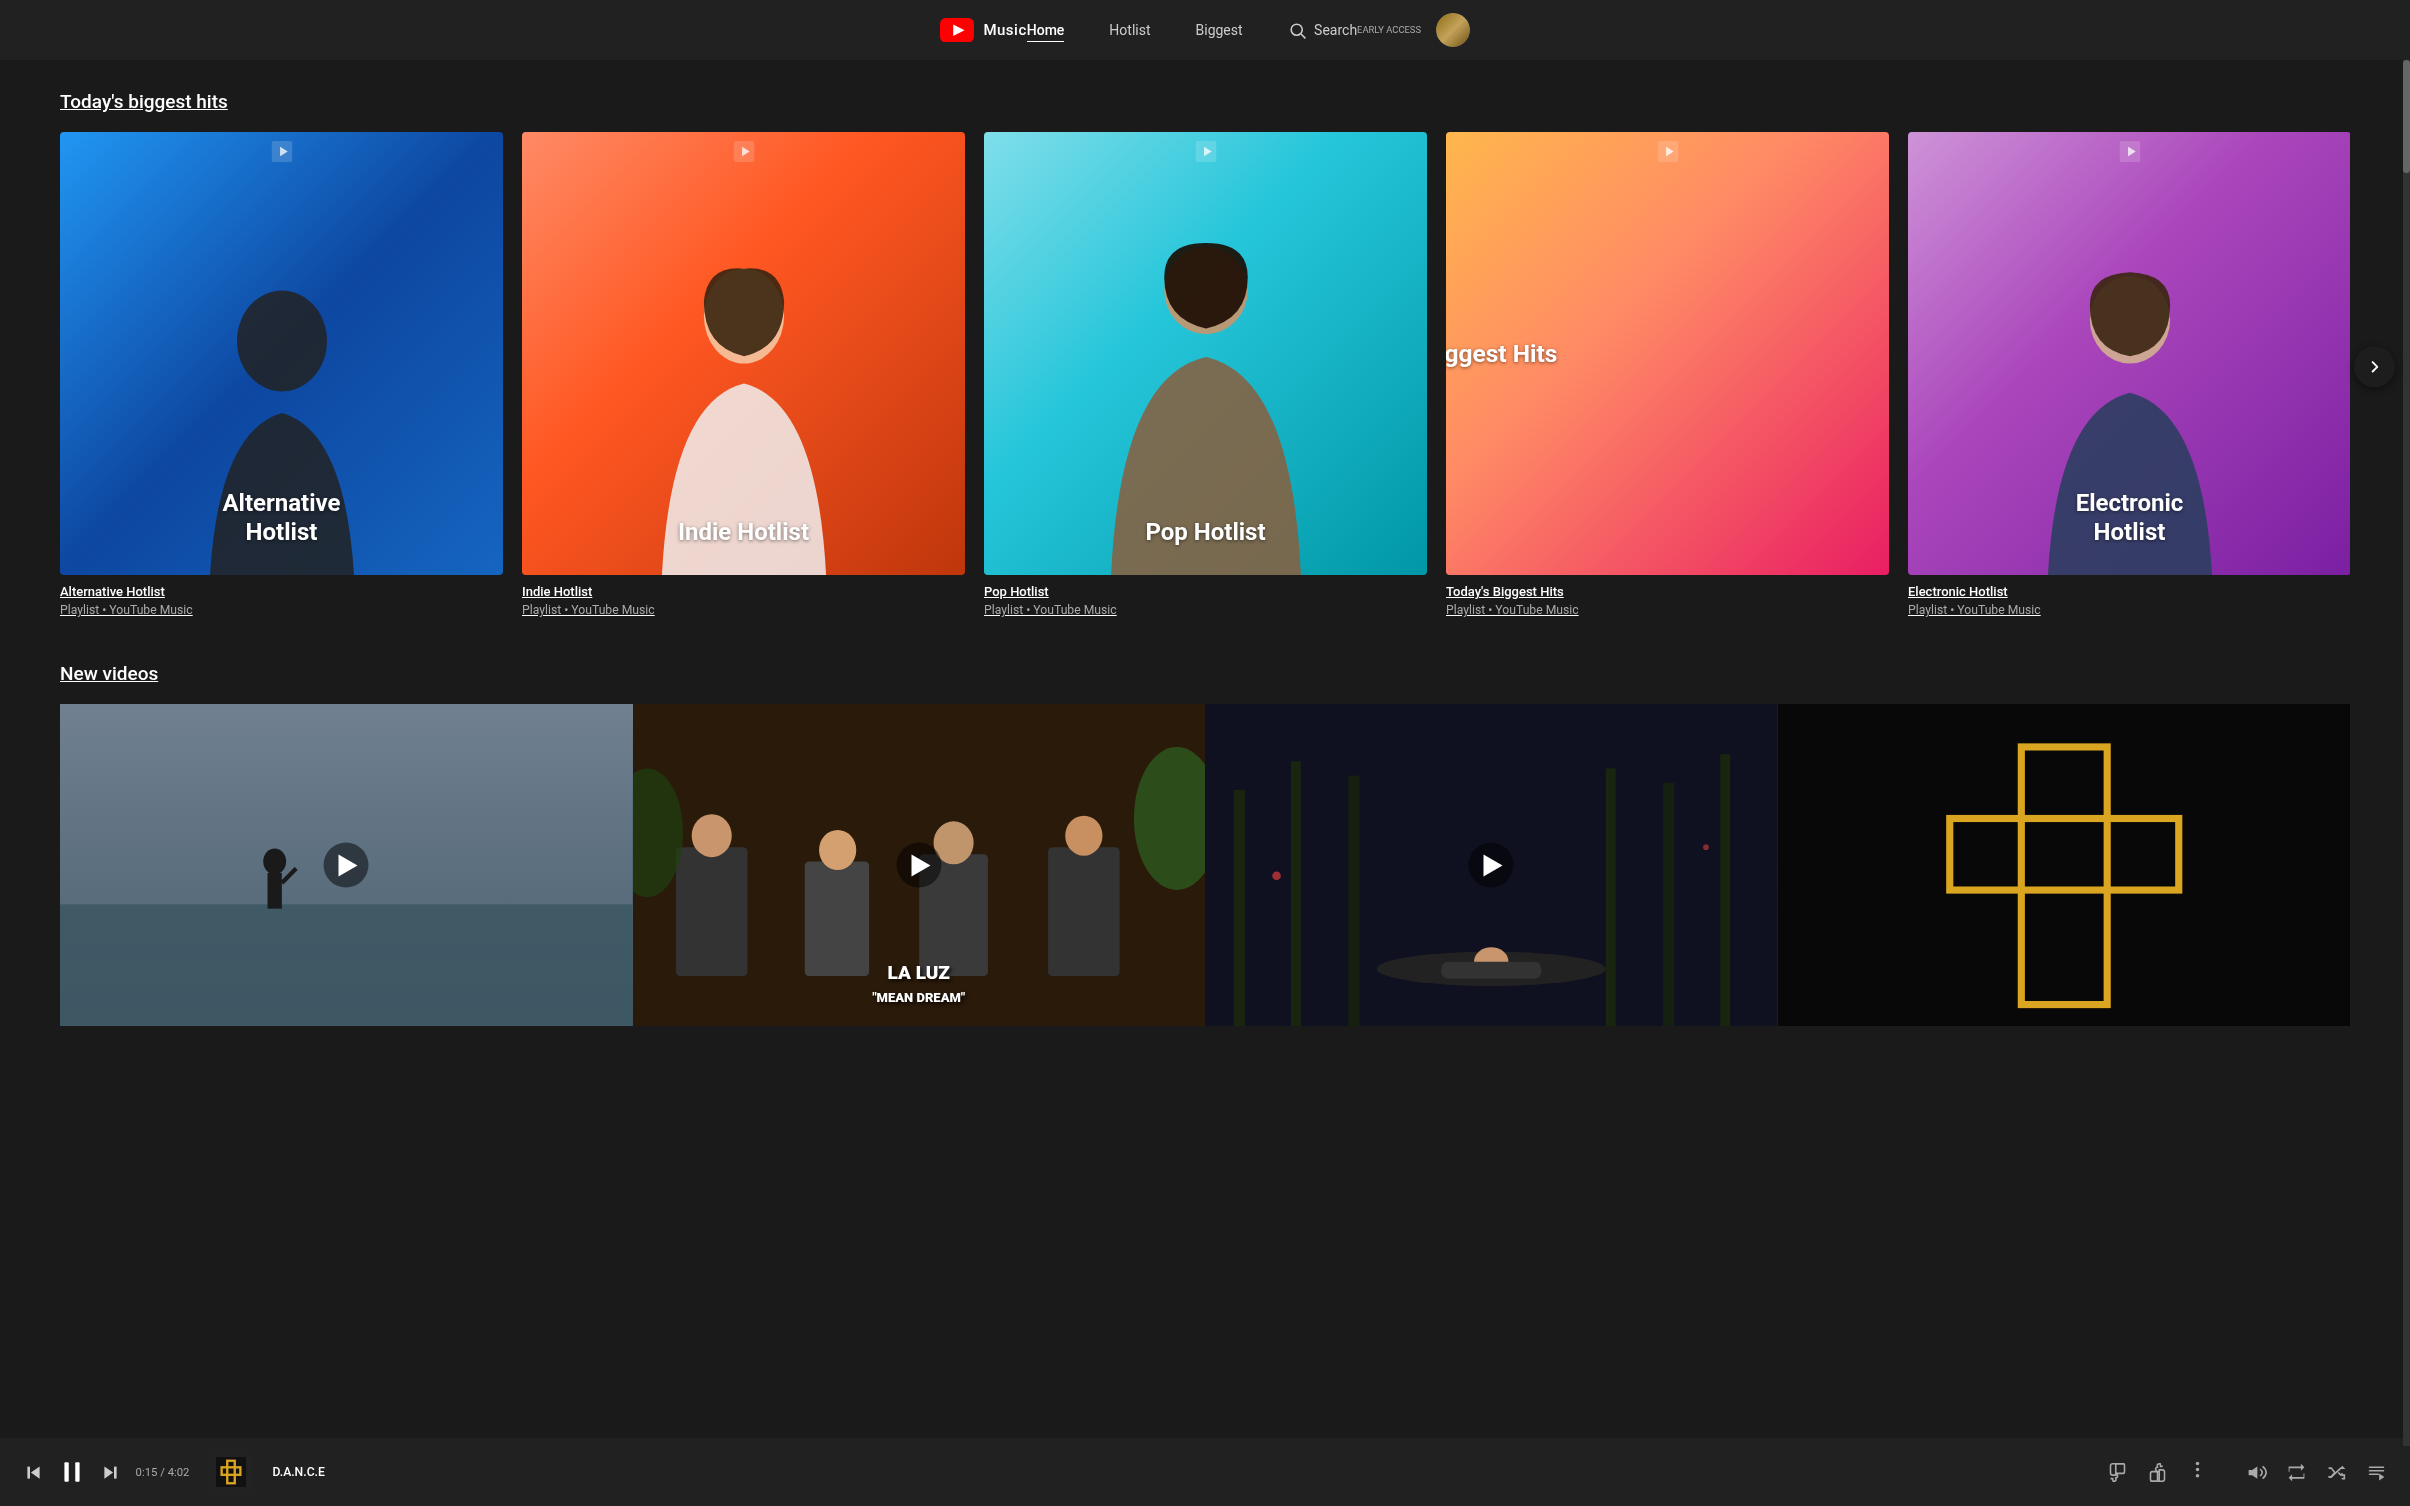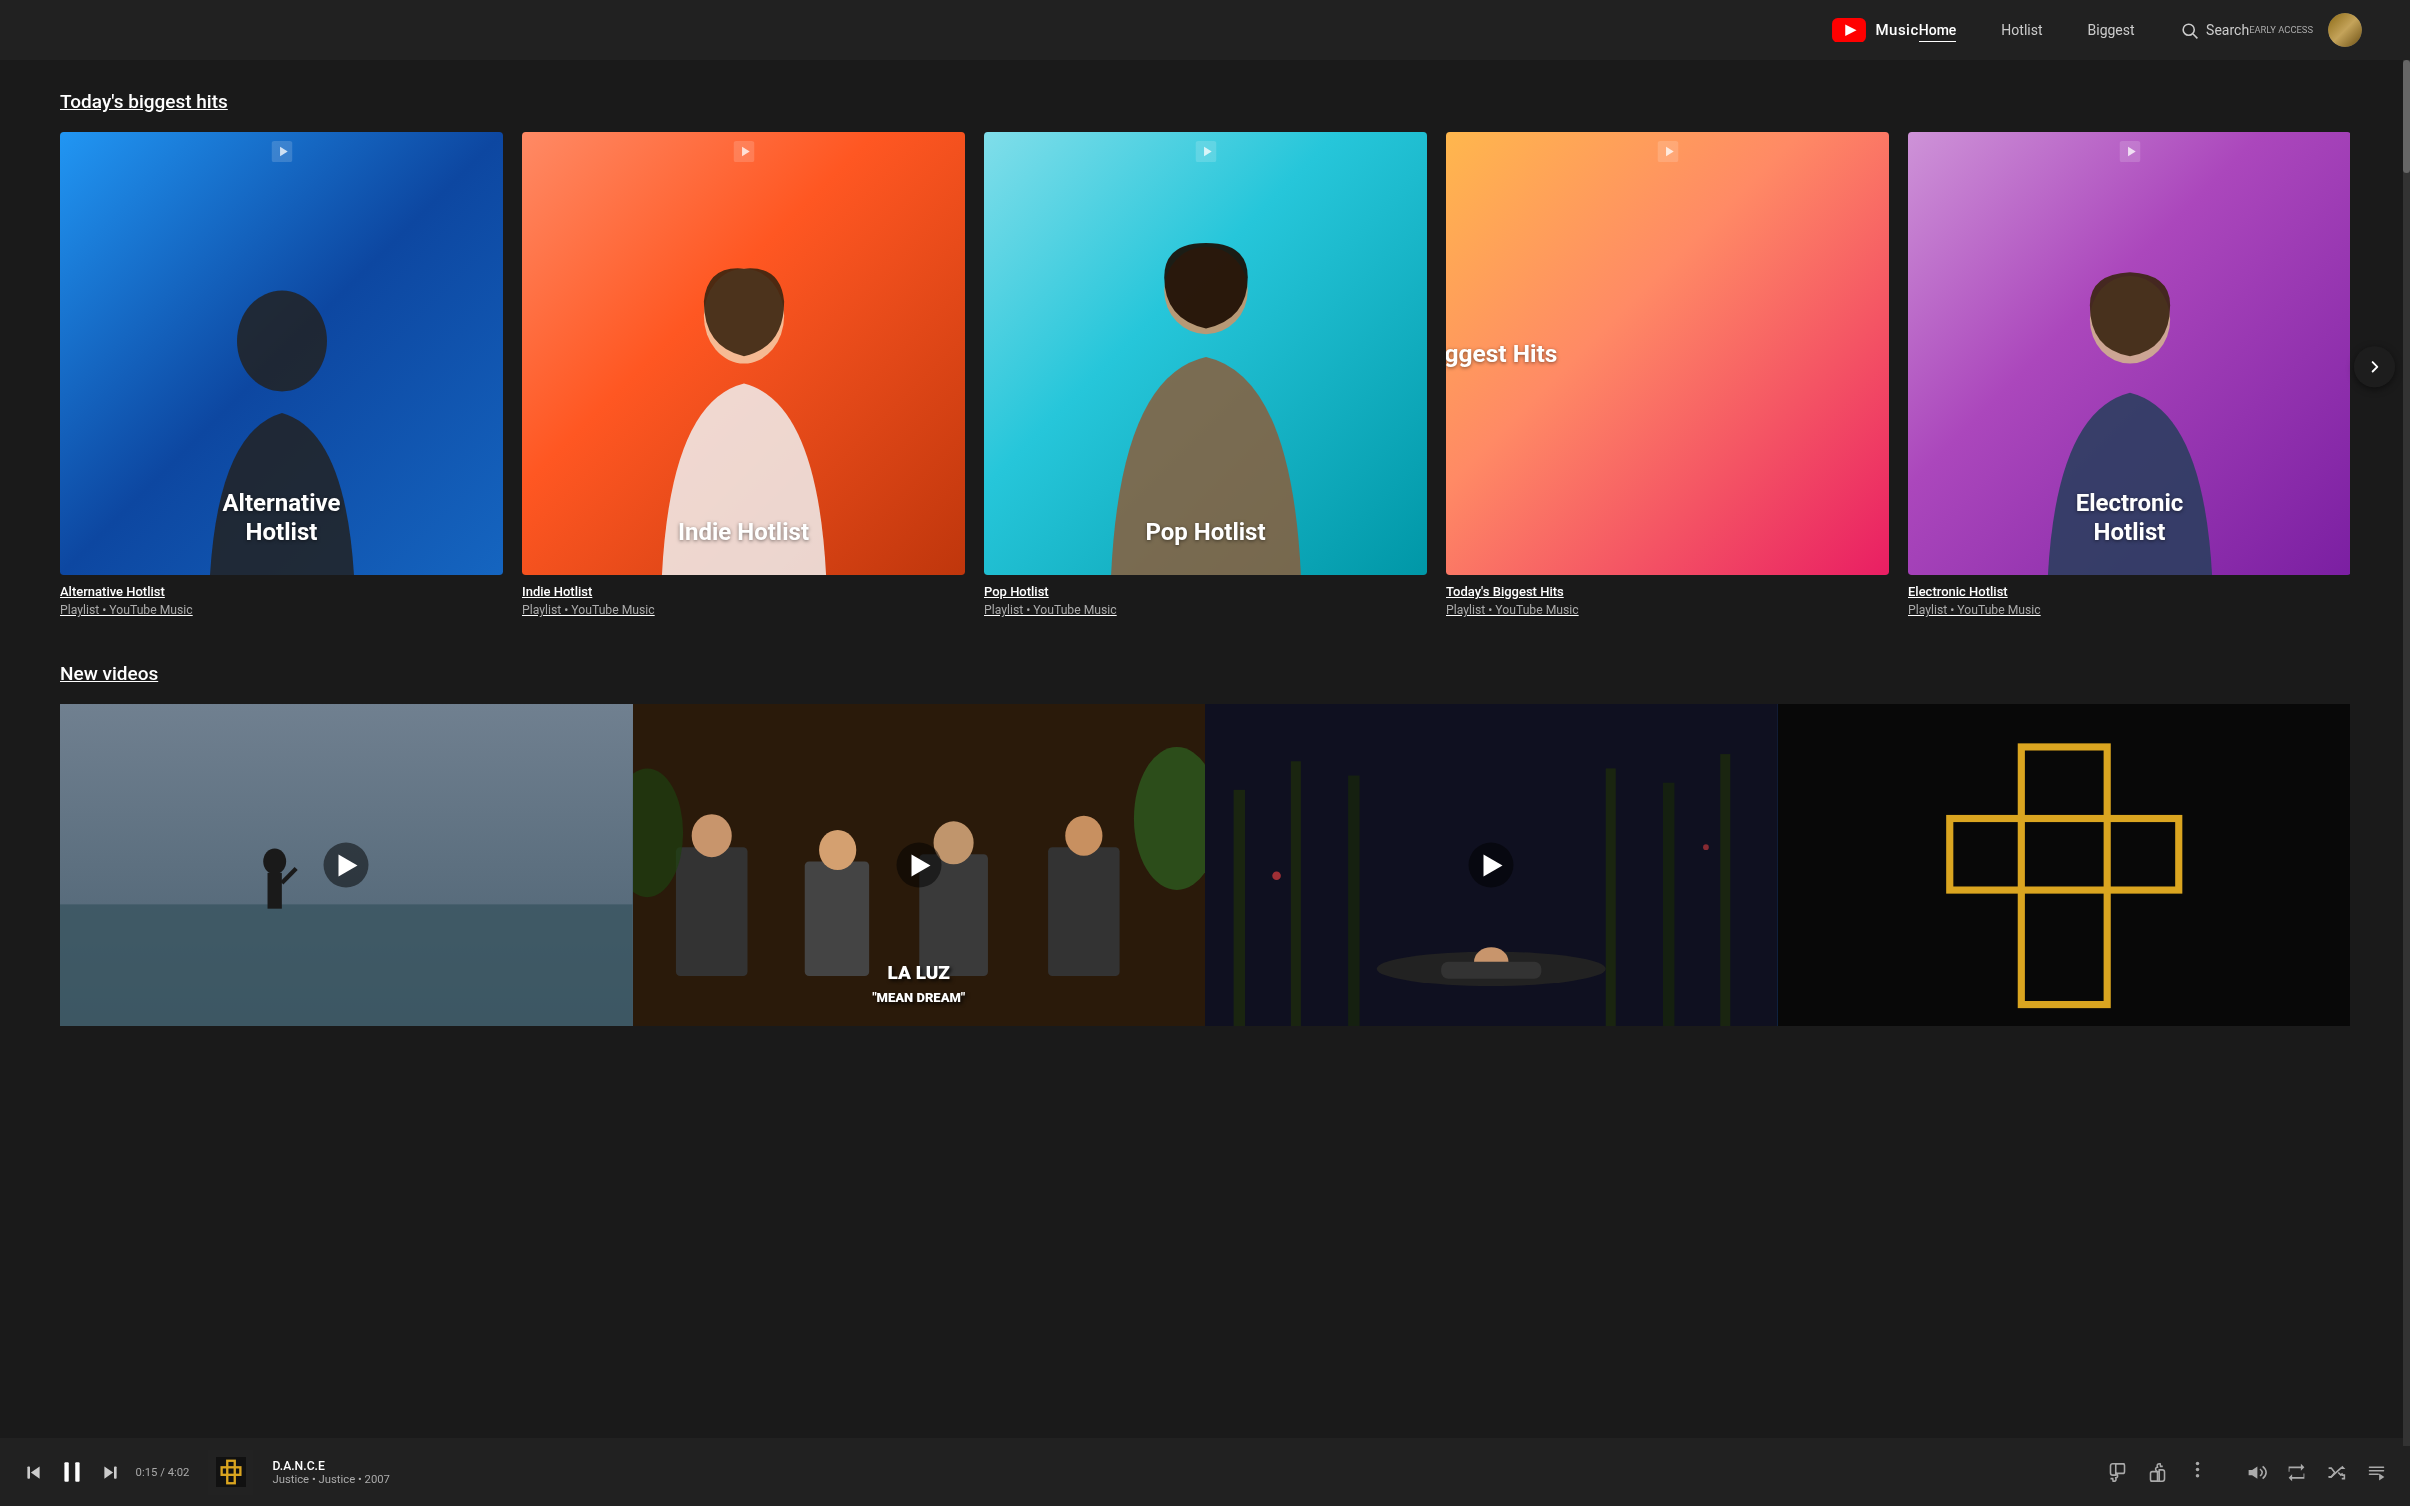--- a/index.html
+++ b/index.html
@@ -8,23 +8,23 @@
       color: #fff;
       font-family: 'Roboto', Arial, sans-serif;
       min-height: 100vh;
       overflow-x: hidden;
     }
 
     
     .header {
       display: flex;
       align-items: center;
-      justify-content: flex-end;
+      justify-content: center;
       background: #212121;
-      padding: 0 48px;
+      padding: 0 30px;
       height: 60px;
       position: sticky;
       top: 0;
       z-index: 100;
     }
     .logo-area {
       display: flex;
       align-items: center;
       gap: 9.4px;
     }
@@ -696,21 +696,20 @@
         <g fill="none" stroke="#DAA520" stroke-width="2.5">
           <rect x="12" y="4" width="8" height="24"></rect>
           <rect x="6" y="11" width="20" height="8"></rect>
         </g>
       </svg>
     </div>
   </div>
 
   <div class="player-info">
     <div class="player-song">D.A.N.C.E</div>
-    <div class="player-meta">Justice • Justice • 2007</div>
   </div>
 
   <div class="player-right">
     <button class="dislike-btn">
       <svg width="21" height="21" viewBox="0 0 24 24" xmlns="http://www.w3.org/2000/svg">
         <path d="M10 15H6.5C5.1 15 4 13.9 4 12.5v-8C4 3.1 5.1 2 6.5 2H10v13zM20 2H10v10l2 3c.5 1.5-.2 2.8-1.6 3H10l.3 1.5c.2 1.5-.8 2.5-2.3 2.5H7l-.5-3H4" fill="none" stroke="#aaa" stroke-width="1.8"></path>
         <path d="M10 2h8c1.1 0 2 .9 2 2v7c0 1.1-.9 2-2 2h-8" fill="none" stroke="#aaa" stroke-width="1.8"></path>
       </svg>
     </button>
     <button class="like-btn">

